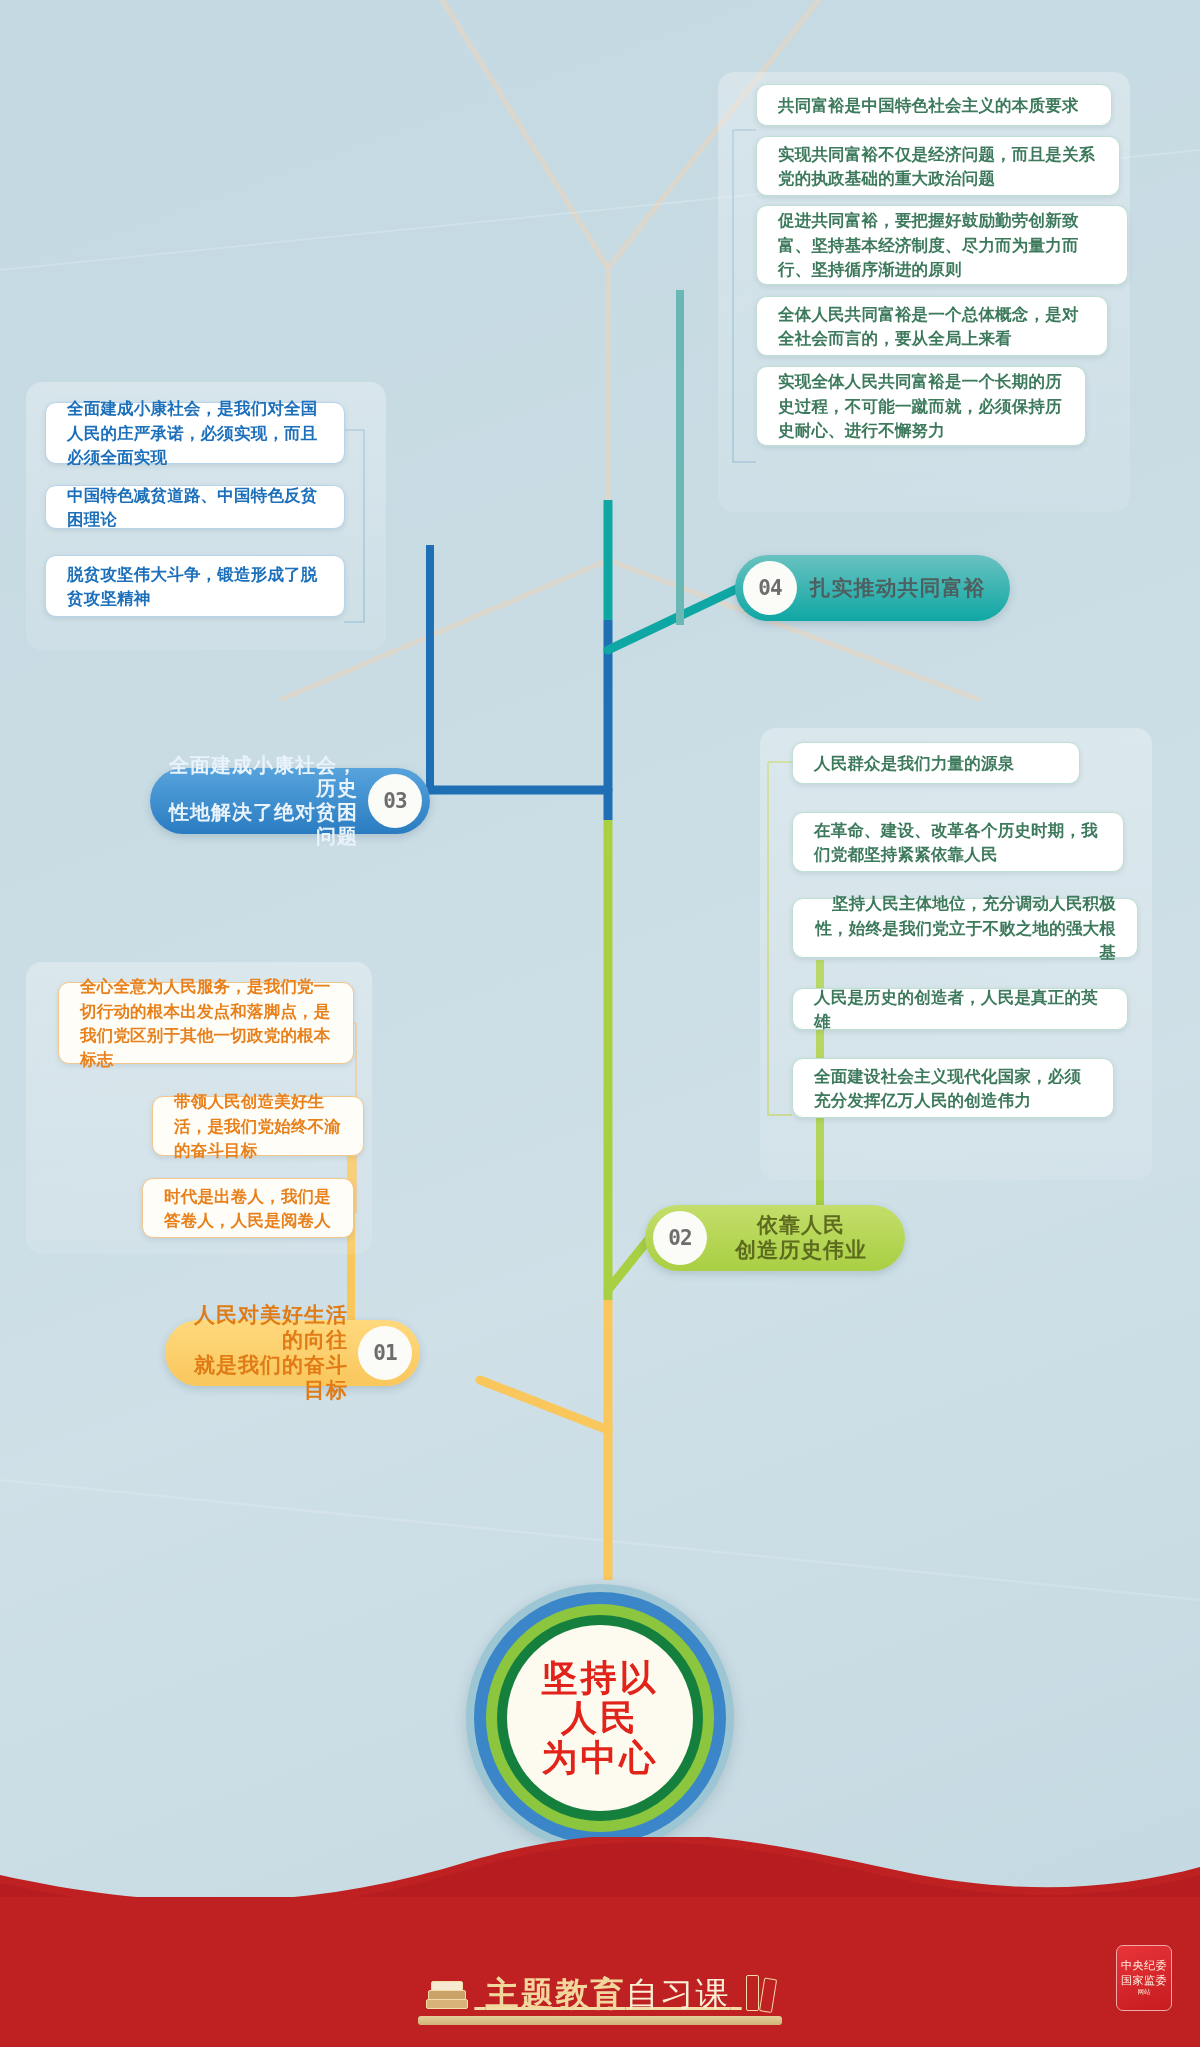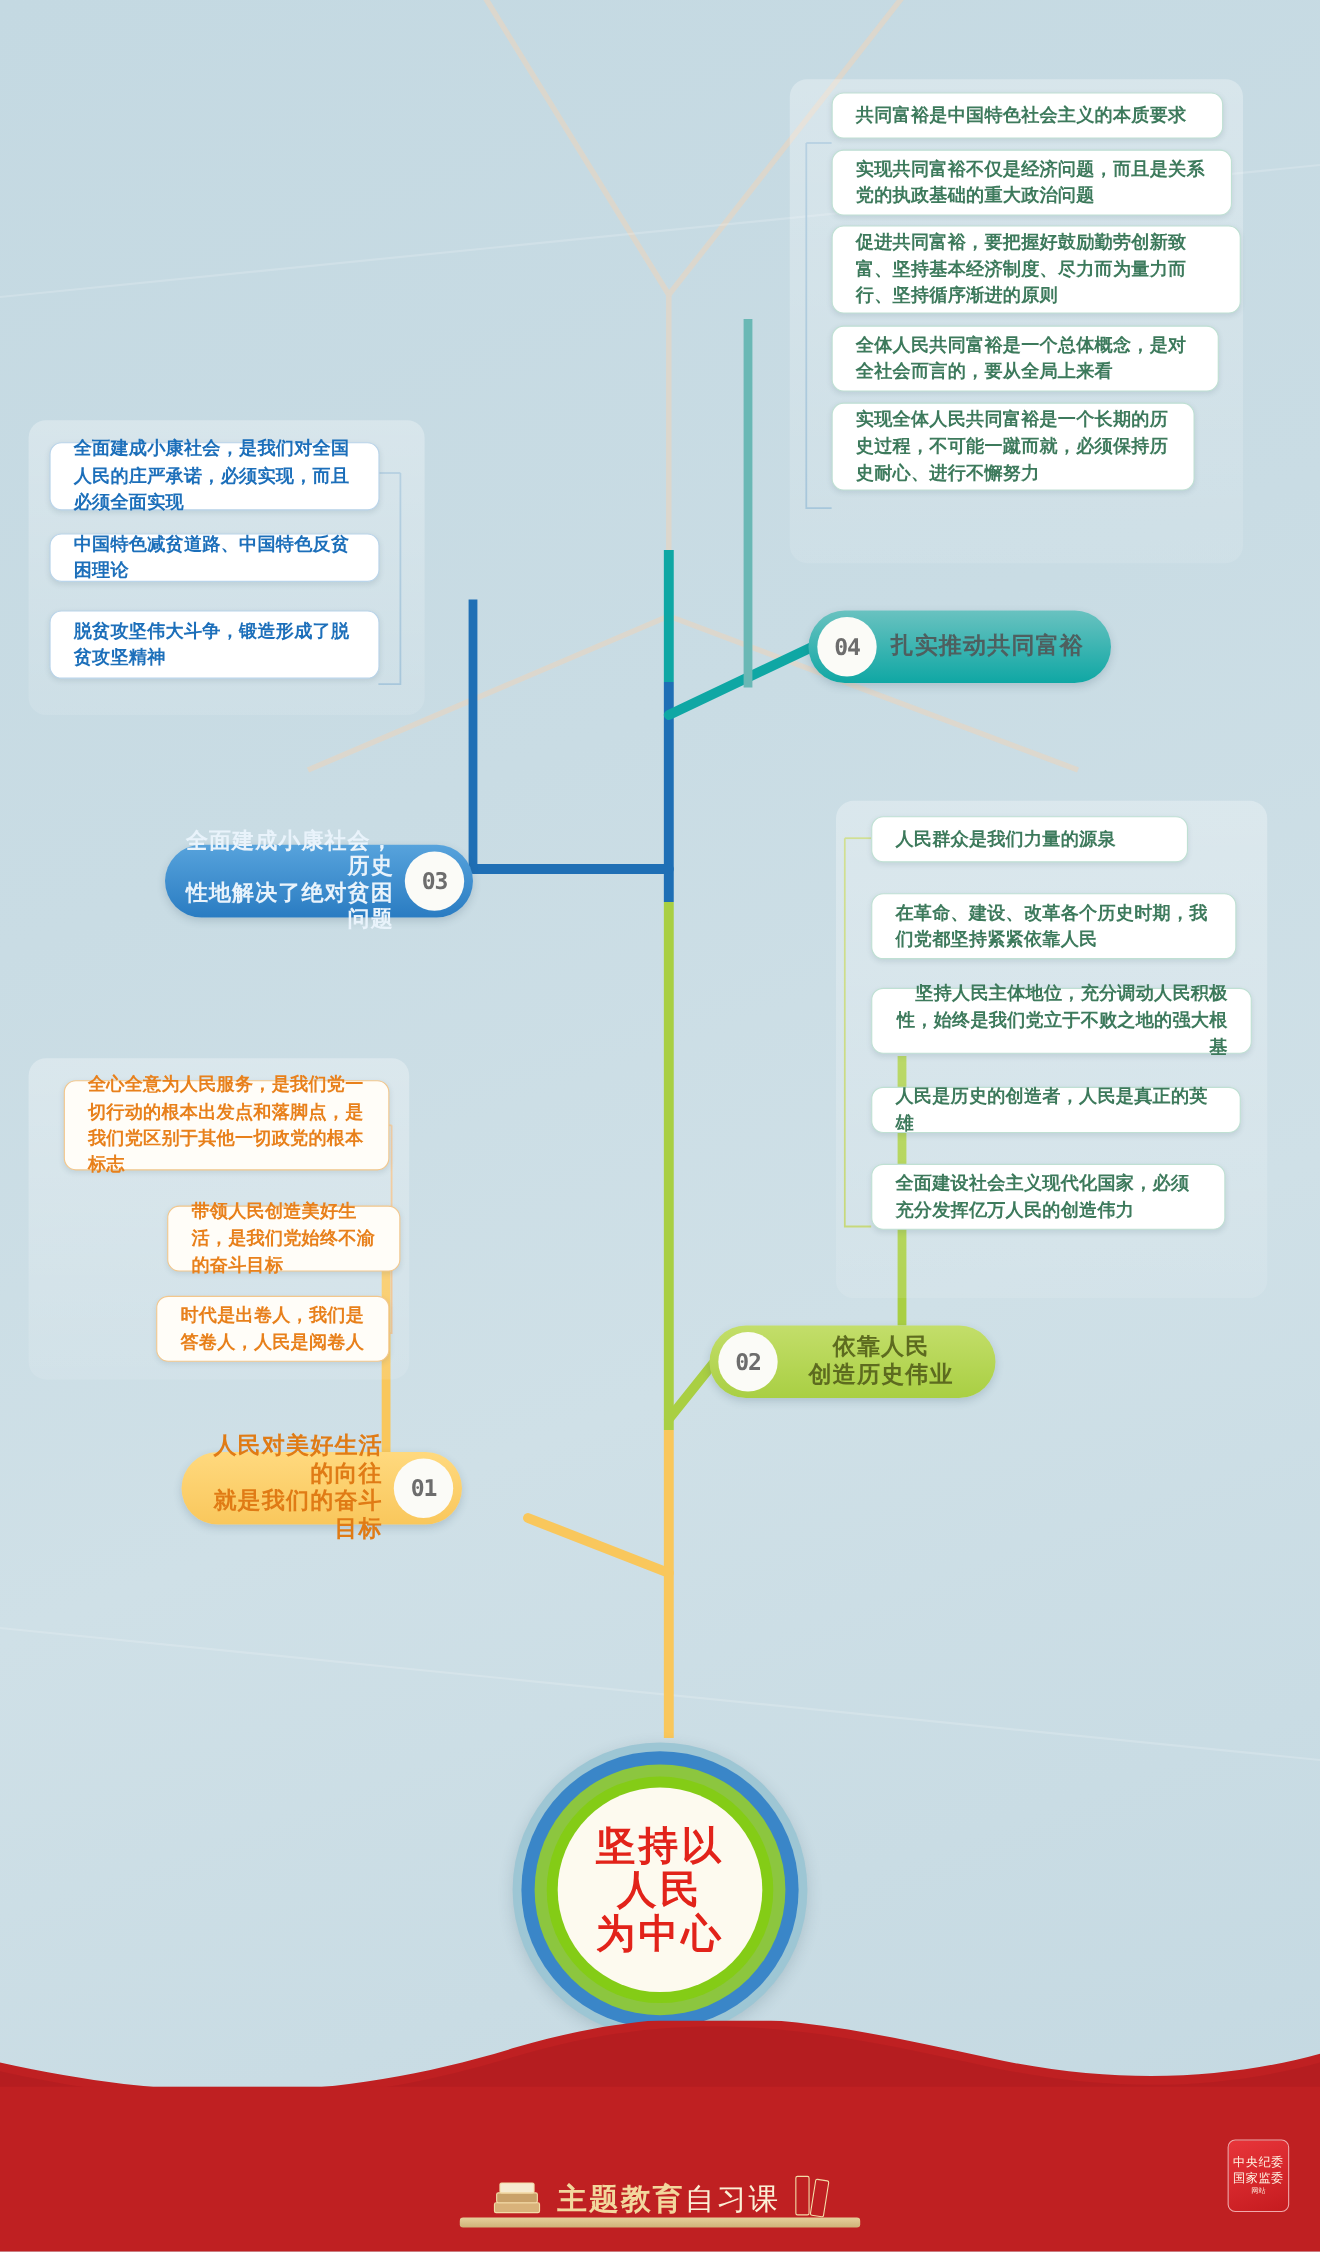--- a/index.html
+++ b/index.html
@@ -52,40 +52,40 @@
   .pill.p04{background:linear-gradient(180deg,#69c2c0,#0fa7a4);left:735px;top:555px;width:275px;padding:0 18px 0 8px;}
   .pill.p04 .ttl{color:#4e5f5f;text-align:center;flex:1;margin-left:6px;}
 
   
   .hub{position:absolute;z-index:6;left:466px;top:1584px;width:268px;height:268px;border-radius:50%;
        background:#9dc6d4;
        display:flex;align-items:center;justify-content:center;
        box-shadow:0 4px 14px rgba(40,70,90,.18);}
   .ring1{width:252px;height:252px;border-radius:50%;background:#3a86c8;display:flex;align-items:center;justify-content:center;}
   .ring2{width:228px;height:228px;border-radius:50%;background:#8cc63f;display:flex;align-items:center;justify-content:center;}
-  .ring3{width:206px;height:206px;border-radius:50%;background:#84cc16;display:flex;align-items:center;justify-content:center;}
+  .ring3{width:206px;height:206px;border-radius:50%;background:#15803d;display:flex;align-items:center;justify-content:center;}
   .ring4{width:186px;height:186px;border-radius:50%;background:#fdfaef;
          display:flex;flex-direction:column;align-items:center;justify-content:center;}
   .ring4 span{display:block;color:#e2231a;font-size:36px;font-weight:bold;line-height:1.12;letter-spacing:3px;}
 
   
   .footwrap{position:absolute;left:0;bottom:0;width:1200px;height:190px;z-index:7;}
   .footbar{position:absolute;left:0;bottom:0;width:1200px;height:150px;background:#bf2022;}
   .footwave{position:absolute;left:0;bottom:140px;width:1200px;height:70px;}
   .logo{position:absolute;right:28px;bottom:36px;width:54px;height:64px;border-radius:7px;
         background:linear-gradient(160deg,#e8353a,#c51b1f);border:1.5px solid #f0a9ab;
         display:flex;flex-direction:column;align-items:center;justify-content:center;
         color:#fff6e6;font-family:"DejaVu Serif","Liberation Serif",serif;line-height:1.35;}
   .logo b{font-size:11px;font-weight:normal;letter-spacing:.5px;}
   .logo i{font-size:6.5px;font-style:normal;opacity:.92;}
   .brand{position:absolute;left:0;bottom:30px;width:1200px;text-align:center;}
   .brand .shelf{position:absolute;left:418px;bottom:-8px;width:364px;height:9px;
                 background:linear-gradient(180deg,#e6cf9b,#cfb277);border-radius:3px;}
-  .brandtxt{display:inline-block;position:relative;color:#f3dca8;font-size:27px;font-weight:bold;
-            letter-spacing:2px;}
+  .brandtxt{display:inline-block;position:relative;color:#f3dca8;font-size:33px;font-weight:bold;
+            letter-spacing:2px;text-decoration:underline;}
   .brandtxt .b1{color:#f2d79d;}
   .brandtxt .b2{color:#fbf0d6;font-weight:normal;}
 </style>
 </head>
 <body>
 
 <div class="stage">
 
   <svg class="deco" width="1200" height="2047" viewBox="0 0 1200 2047">
     <g stroke="#e3d6c6" stroke-width="5" fill="none" opacity="0.75">

